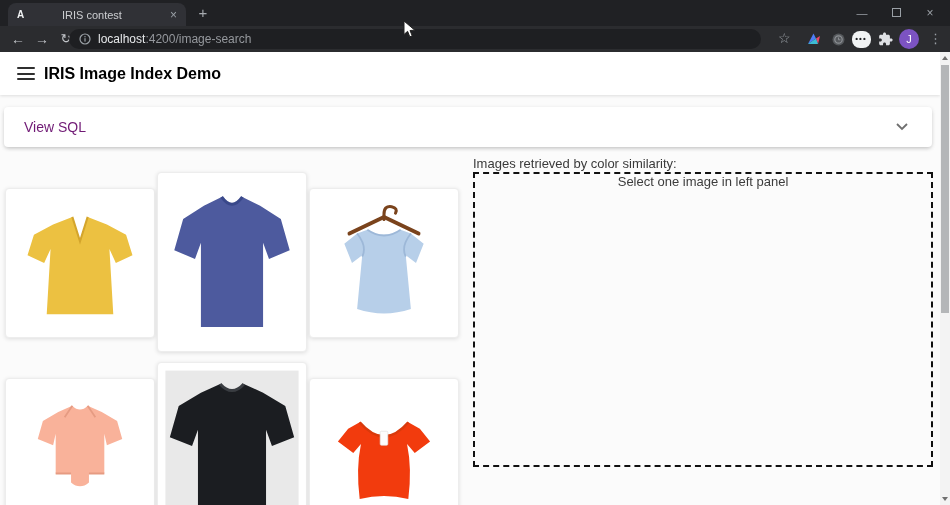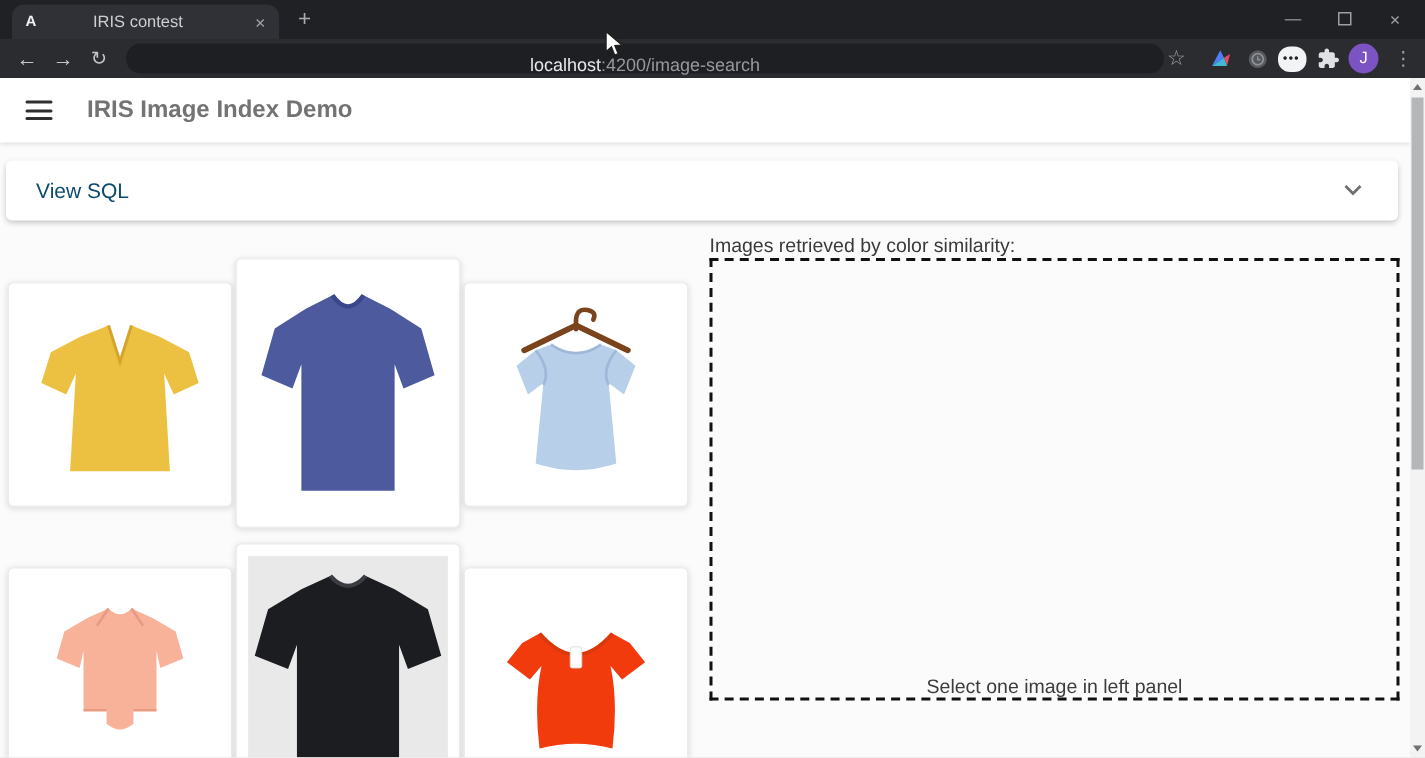--- a/index.html
+++ b/index.html
@@ -19,54 +19,54 @@
   .wctl{position:absolute;top:0;height:26px;width:32px;color:#9aa0a6;font-size:11px;
         line-height:26px;text-align:center;}
   .wctl-min{left:846px;} .wctl-close{left:914px;font-size:12px;}
   .wctl-max{left:880px;}
   .wctl-max i{display:inline-block;width:9px;height:9px;border:1px solid #9aa0a6;margin-top:8px;}
 
   .toolbar{position:absolute;left:0;top:26px;width:950px;height:26px;background:#2b2c2f;}
   .navbtn{position:absolute;top:5px;width:18px;height:16px;color:#c2c5c9;font-size:14px;
           line-height:16px;text-align:center;}
   .nav-back{left:9px;} .nav-fwd{left:33px;} .nav-reload{left:57px;font-size:13px;}
-  .omnibox{position:absolute;left:84px;top:3px;width:692px;height:20px;border-radius:10px;
-           background:#1e1f22;display:flex;align-items:center;padding:0 10px;gap:7px;flex-direction:column;}
+  .omnibox{position:absolute;left:69px;top:3px;width:692px;height:20px;border-radius:10px;
+           background:#1e1f22;display:flex;align-items:center;padding:0 10px;gap:7px;}
   .url{font-size:12px;white-space:nowrap;}
   .url-host{color:#e6e8ea;} .url-rest{color:#95989d;}
   .star{position:absolute;left:778px;top:4px;color:#9aa0a6;font-size:14px;}
   .ext{position:absolute;top:4px;width:20px;height:18px;display:flex;align-items:center;justify-content:center;}
   .ext-1{left:804px;} .ext-2{left:828px;} .ext-3{left:851px;} .ext-4{left:875px;}
   .dots-pill{width:19px;height:17px;border-radius:8px;background:#f1f3f4;color:#202124;
              font-size:8px;letter-spacing:1px;line-height:16px;text-align:center;font-weight:bold;}
   .avatar{position:absolute;left:899px;top:3px;width:20px;height:20px;border-radius:50%;
           background:#7c53c2;color:#fff;font-size:11px;line-height:20px;text-align:center;}
   .menu3{position:absolute;left:929px;top:4px;color:#9aa0a6;font-size:13px;line-height:18px;}
   .cursor{position:absolute;left:403px;top:20px;z-index:50;}
 
   
   .page{position:absolute;left:0;top:52px;width:940px;height:453px;background:#fbfbfb;overflow:hidden;}
   .app-header{position:absolute;left:0;top:0;width:940px;height:43px;background:#fff;
               box-shadow:0 1px 3px rgba(0,0,0,.12);display:flex;align-items:center;}
   .burger{width:18px;height:13px;margin:0 0 0 17px;display:flex;flex-direction:column;justify-content:space-between;}
   .burger i{display:block;height:2px;background:#2f2f2f;border-radius:1px;}
-  .app-title{margin-left:23px;font-size:16px;font-weight:bold;color:#737373;}
+  .app-title{margin-left:9px;font-size:16px;font-weight:bold;color:#000000;}
 
   .sql-panel{position:absolute;left:4px;top:55px;width:928px;height:40px;background:#fff;
              border-radius:4px;box-shadow:0 2px 4px -1px rgba(0,0,0,.2),0 1px 5px rgba(0,0,0,.08);
              display:flex;align-items:center;padding:0 20px;}
-  .sql-label{font-size:14px;color:#0c4a6e;flex:1;}
+  .sql-label{font-size:14px;color:#701a75;flex:1;}
   .chev{margin-right:4px;}
 
   .sec-label{position:absolute;font-size:13px;color:#3a3a3a;}
   .left-label{left:5px;top:104px;}
   .right-label{left:473px;top:104px;}
 
   .result-box{position:absolute;left:473px;top:120px;width:460px;height:295px;
-              border:2px dashed #111;display:flex;align-items:flex-end;justify-content:center;}
+              border:2px dashed #111;display:flex;align-items:flex-start;justify-content:center;}
   .result-msg{font-size:13px;color:#3c3c3c;}
 
   .card{position:absolute;background:#fff;border:1px solid #ededed;border-radius:4px;
         box-shadow:0 1px 4px rgba(0,0,0,.12);display:flex;align-items:center;justify-content:center;overflow:hidden;}
   .c1{left:5px;top:136px;width:150px;height:150px;}
   .c2{left:157px;top:120px;width:150px;height:180px;}
   .c3{left:309px;top:136px;width:150px;height:150px;}
   .c4{left:5px;top:326px;width:150px;height:150px;}
   .c5{left:157px;top:310px;width:150px;height:180px;}
   .c6{left:309px;top:326px;width:150px;height:150px;}

